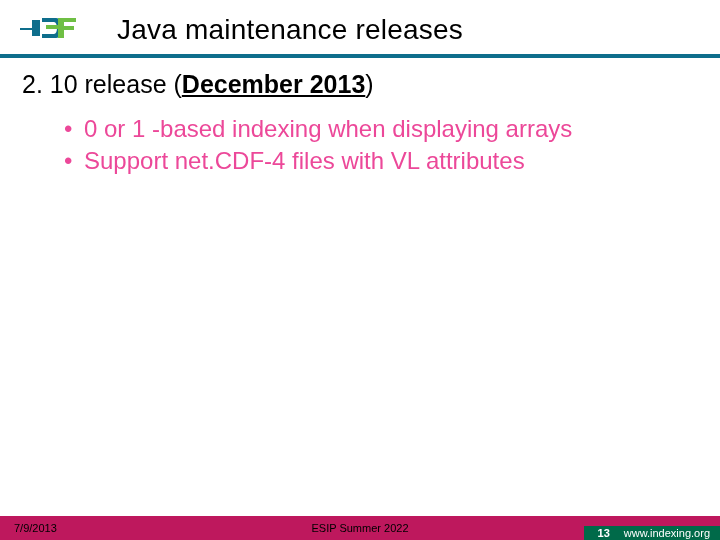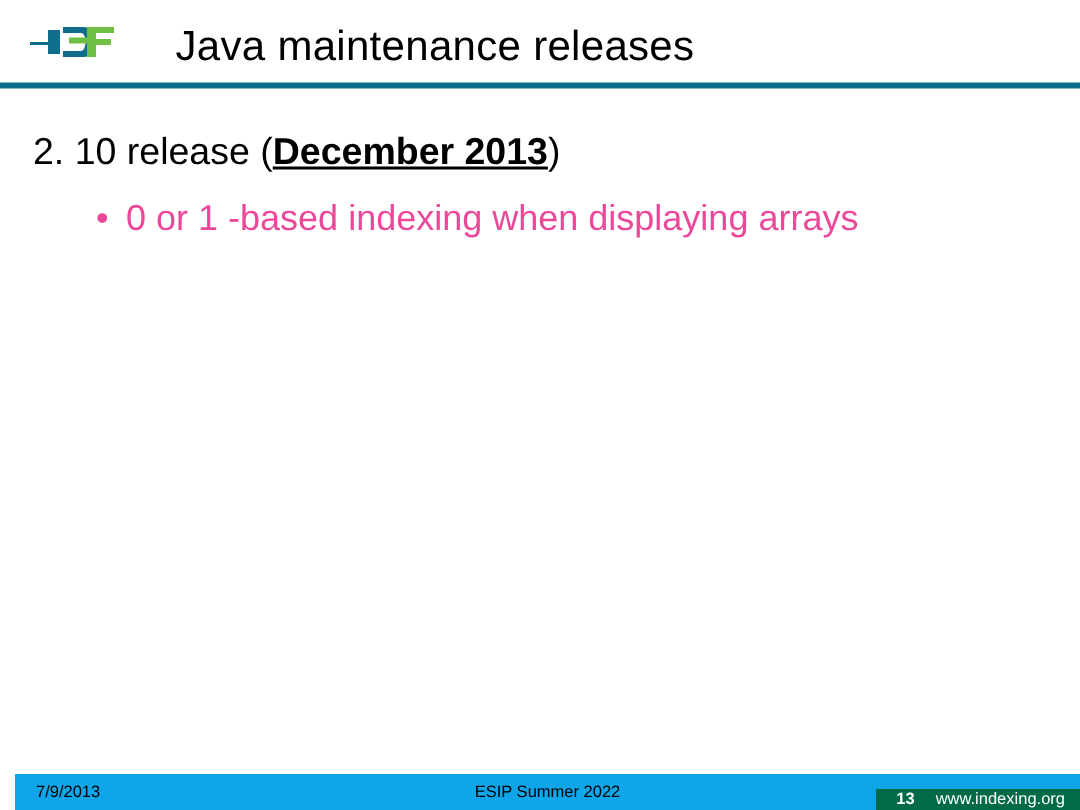--- a/index.html
+++ b/index.html
@@ -28,21 +28,21 @@
   margin-top: 4px;
   letter-spacing: 0.2px;
 }
 .divider {
   height: 4px;
   background: #0e6e8c;
   margin-top: 6px;
   width: 100%;
 }
 .content {
-  padding: 28px 22px 0 22px;
+  padding: 12px 22px 0 22px;
 }
 .release-heading {
   font-size: 25px;
   color: #000;
   margin-bottom: 14px;
 }
 .release-heading .emph {
   font-weight: bold;
   text-decoration: underline;
 }
@@ -59,26 +59,26 @@
 }
 .bullets li::before {
   content: "•";
   position: absolute;
   left: 0;
   top: 0;
 }
 .footer {
   position: absolute;
   bottom: 0;
-  left: 10px;
+  left: 0;
   right: 0;
   height: 24px;
   display: flex;
   align-items: center;
-  background: #0ea5e9;
+  background: #be185d;
 }
 .footer-left {
   position: absolute;
   left: 14px;
   bottom: 6px;
   font-size: 11px;
   color: #000;
 }
 .footer-center {
   position: absolute;
@@ -120,20 +120,21 @@
   <div class="title">Java maintenance releases</div>
 </div>
 <div class="divider"></div>
 
 <div class="content">
   <div class="release-heading">
     <span>2. 10 release (</span><span class="emph">December 2013</span><span>)</span>
   </div>
   <ul class="bullets">
     <li>0 or 1 -based indexing when displaying arrays</li>
+    <li>Support net.CDF-4 files with VL attributes</li>
   </ul>
 </div>
 
 <div class="footer">
   <div class="footer-left">7/9/2013</div>
   <div class="footer-center">ESIP Summer 2022</div>
   <div class="footer-right">
     <span class="pagenum">13</span>
     <span>www.indexing.org</span>
   </div>

